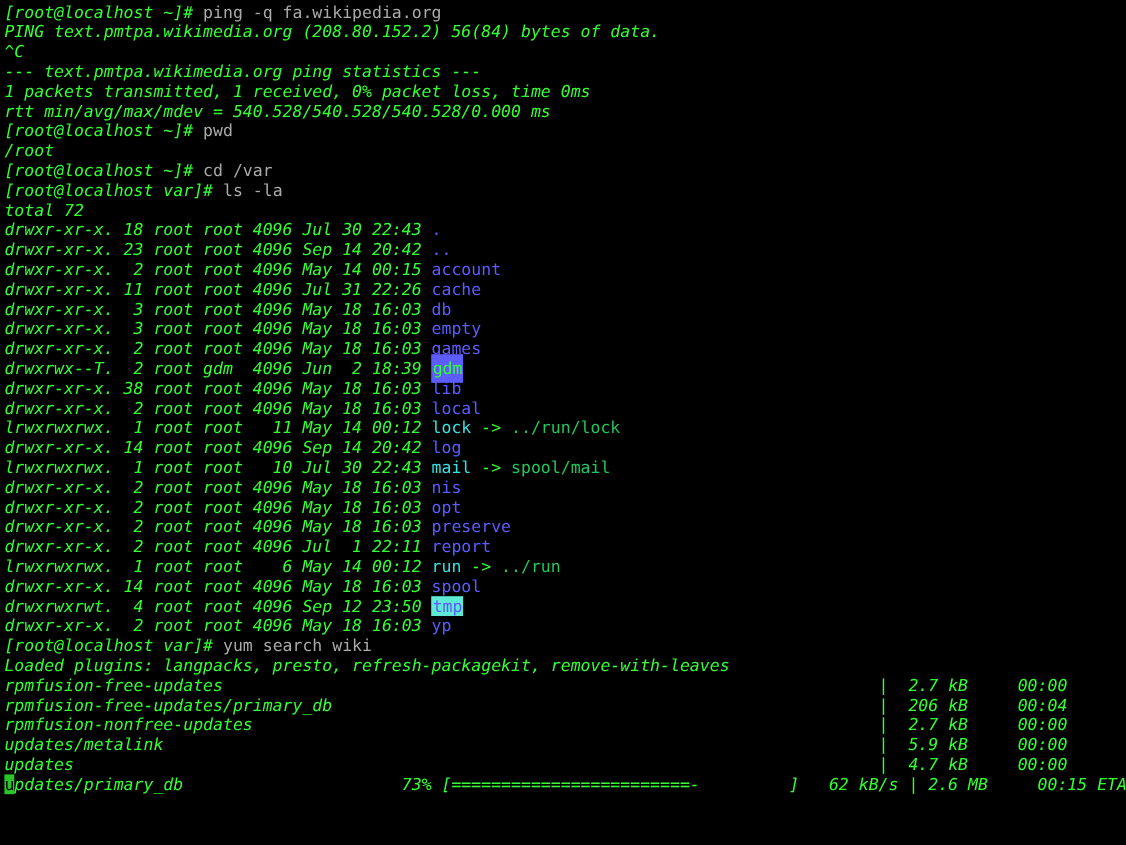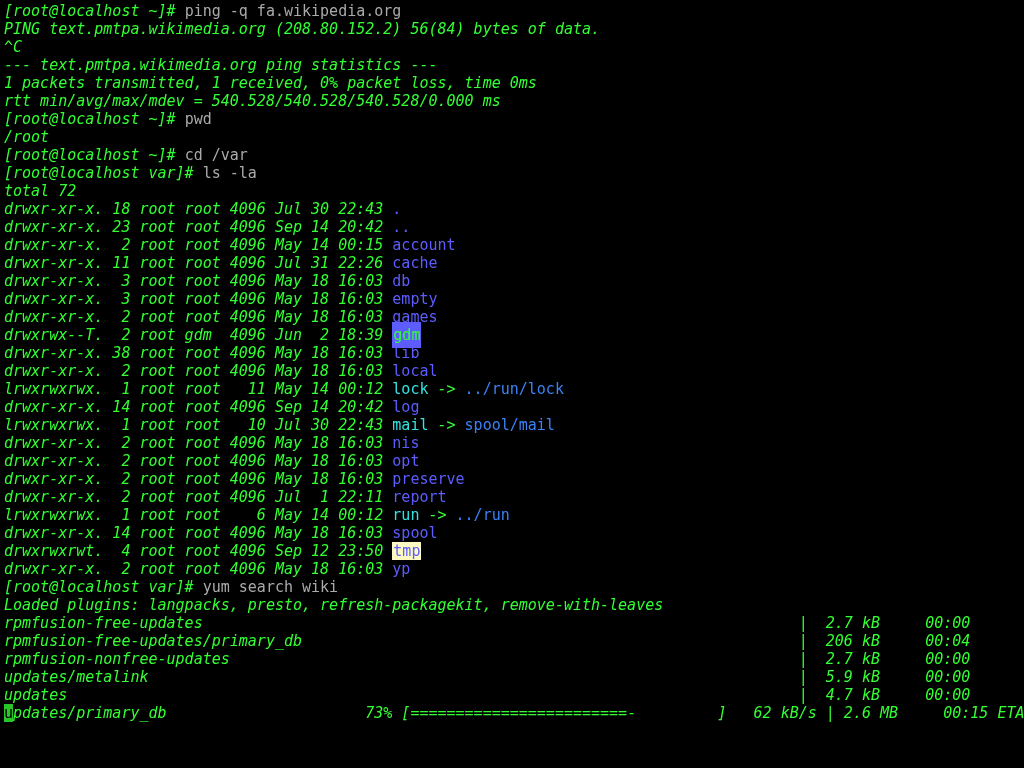--- a/index.html
+++ b/index.html
@@ -14,23 +14,23 @@
     overflow: hidden;
   }
   pre.terminal {
     margin: 0;
     padding: 2px 4px;
     white-space: pre;
     color: #28c628;
   }
   .bright { color: #33ff33; font-style: italic; }
   .blue   { color: #5c5cff; }
-  .bluedim{ color: #3b82f6; }
+  .bluedim{ color: #22c55e; }
   .cyan   { color: #34e2e2; }
   .white  { color: #aaaaaa; }
   .hl-blue-bg   { background:#5c5cff; color:#33ff33; padding:4px 1px; }
-  .hl-green-bg  { background:#fef9c3; color:#5c5cff; padding:0 1px; }
+  .hl-green-bg  { background:#5eead4; color:#5c5cff; padding:0 1px; }
   .cursor { background:#28c628; color:#000000; }
 </style>
 </head>
 <body>
 
 <pre class="terminal" id="term"><div><span class="bright">[root@localhost ~]# </span><span class="white">ping -q fa.wikipedia.org</span></div><div><span class="bright">PING text.pmtpa.wikimedia.org (208.80.152.2) 56(84) bytes of data.</span></div><div><span class="bright">^C</span></div><div><span class="bright"></span></div><div><span class="bright">--- text.pmtpa.wikimedia.org ping statistics ---</span></div><div><span class="bright">1 packets transmitted, 1 received, 0% packet loss, time 0ms</span></div><div><span class="bright">rtt min/avg/max/mdev = 540.528/540.528/540.528/0.000 ms</span></div><div><span class="bright">[root@localhost ~]# </span><span class="white">pwd</span></div><div><span class="bright">/root</span></div><div><span class="bright">[root@localhost ~]# </span><span class="white">cd /var</span></div><div><span class="bright">[root@localhost var]# </span><span class="white">ls -la</span></div><div><span class="bright">total 72</span></div><div><span class="bright">drwxr-xr-x. 18 root root 4096 Jul 30 22:43 </span><span class="blue">.</span></div><div><span class="bright">drwxr-xr-x. 23 root root 4096 Sep 14 20:42 </span><span class="blue">..</span></div><div><span class="bright">drwxr-xr-x.  2 root root 4096 May 14 00:15 </span><span class="blue">account</span></div><div><span class="bright">drwxr-xr-x. 11 root root 4096 Jul 31 22:26 </span><span class="blue">cache</span></div><div><span class="bright">drwxr-xr-x.  3 root root 4096 May 18 16:03 </span><span class="blue">db</span></div><div><span class="bright">drwxr-xr-x.  3 root root 4096 May 18 16:03 </span><span class="blue">empty</span></div><div><span class="bright">drwxr-xr-x.  2 root root 4096 May 18 16:03 </span><span class="blue">games</span></div><div><span class="bright">drwxrwx--T.  2 root gdm  4096 Jun  2 18:39 </span><span class="hl-blue-bg">gdm</span></div><div><span class="bright">drwxr-xr-x. 38 root root 4096 May 18 16:03 </span><span class="blue">lib</span></div><div><span class="bright">drwxr-xr-x.  2 root root 4096 May 18 16:03 </span><span class="blue">local</span></div><div><span class="bright">lrwxrwxrwx.  1 root root   11 May 14 00:12 </span><span class="cyan">lock</span><span class="bright"> -&gt; </span><span class="bluedim">../run/lock</span></div><div><span class="bright">drwxr-xr-x. 14 root root 4096 Sep 14 20:42 </span><span class="blue">log</span></div><div><span class="bright">lrwxrwxrwx.  1 root root   10 Jul 30 22:43 </span><span class="cyan">mail</span><span class="bright"> -&gt; </span><span class="bluedim">spool/mail</span></div><div><span class="bright">drwxr-xr-x.  2 root root 4096 May 18 16:03 </span><span class="blue">nis</span></div><div><span class="bright">drwxr-xr-x.  2 root root 4096 May 18 16:03 </span><span class="blue">opt</span></div><div><span class="bright">drwxr-xr-x.  2 root root 4096 May 18 16:03 </span><span class="blue">preserve</span></div><div><span class="bright">drwxr-xr-x.  2 root root 4096 Jul  1 22:11 </span><span class="blue">report</span></div><div><span class="bright">lrwxrwxrwx.  1 root root    6 May 14 00:12 </span><span class="cyan">run</span><span class="bright"> -&gt; </span><span class="bluedim">../run</span></div><div><span class="bright">drwxr-xr-x. 14 root root 4096 May 18 16:03 </span><span class="blue">spool</span></div><div><span class="bright">drwxrwxrwt.  4 root root 4096 Sep 12 23:50 </span><span class="hl-green-bg">tmp</span></div><div><span class="bright">drwxr-xr-x.  2 root root 4096 May 18 16:03 </span><span class="blue">yp</span></div><div><span class="bright">[root@localhost var]# </span><span class="white">yum search wiki</span></div><div><span class="bright">Loaded plugins: langpacks, presto, refresh-packagekit, remove-with-leaves</span></div><div><span class="bright">rpmfusion-free-updates                                                                  </span><span class="bright">|  2.7 kB     00:00</span></div><div><span class="bright">rpmfusion-free-updates/primary_db                                                       </span><span class="bright">|  206 kB     00:04</span></div><div><span class="bright">rpmfusion-nonfree-updates                                                               </span><span class="bright">|  2.7 kB     00:00</span></div><div><span class="bright">updates/metalink                                                                        </span><span class="bright">|  5.9 kB     00:00</span></div><div><span class="bright">updates                                                                                 </span><span class="bright">|  4.7 kB     00:00</span></div><div><span class="cursor">u</span><span class="bright">pdates/primary_db                      </span><span class="bright">73% </span><span class="bright">[========================-         ] </span><span class="bright">  62 kB/s | 2.6 MB     00:15 ETA</span></div></pre>
 
 </body></html>

